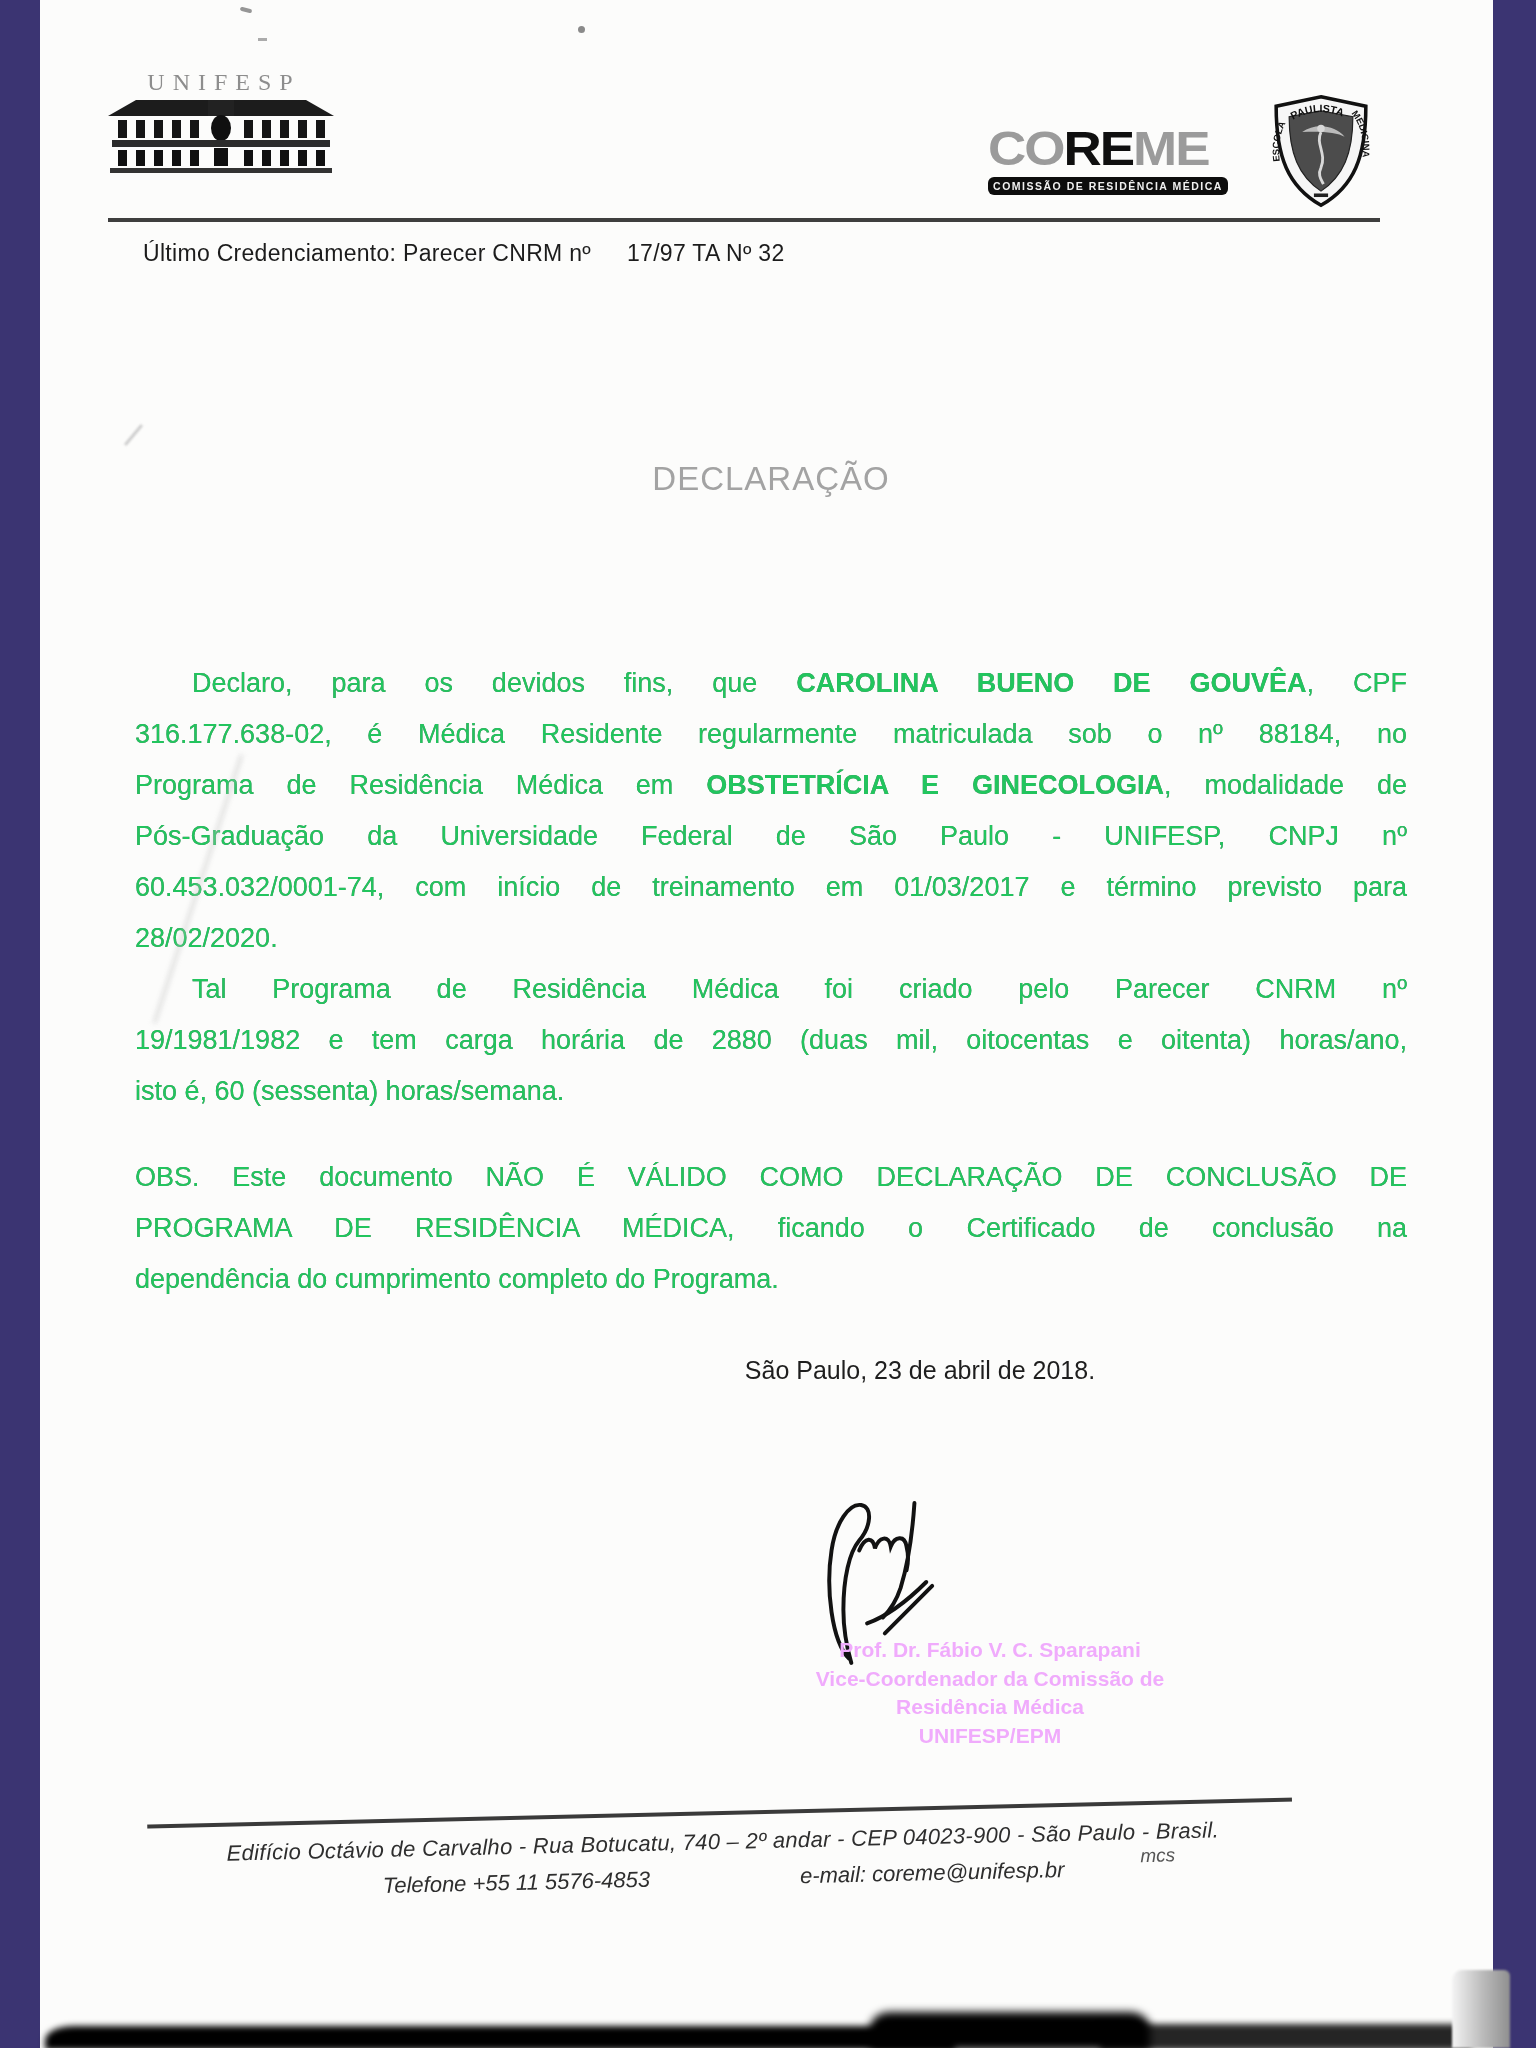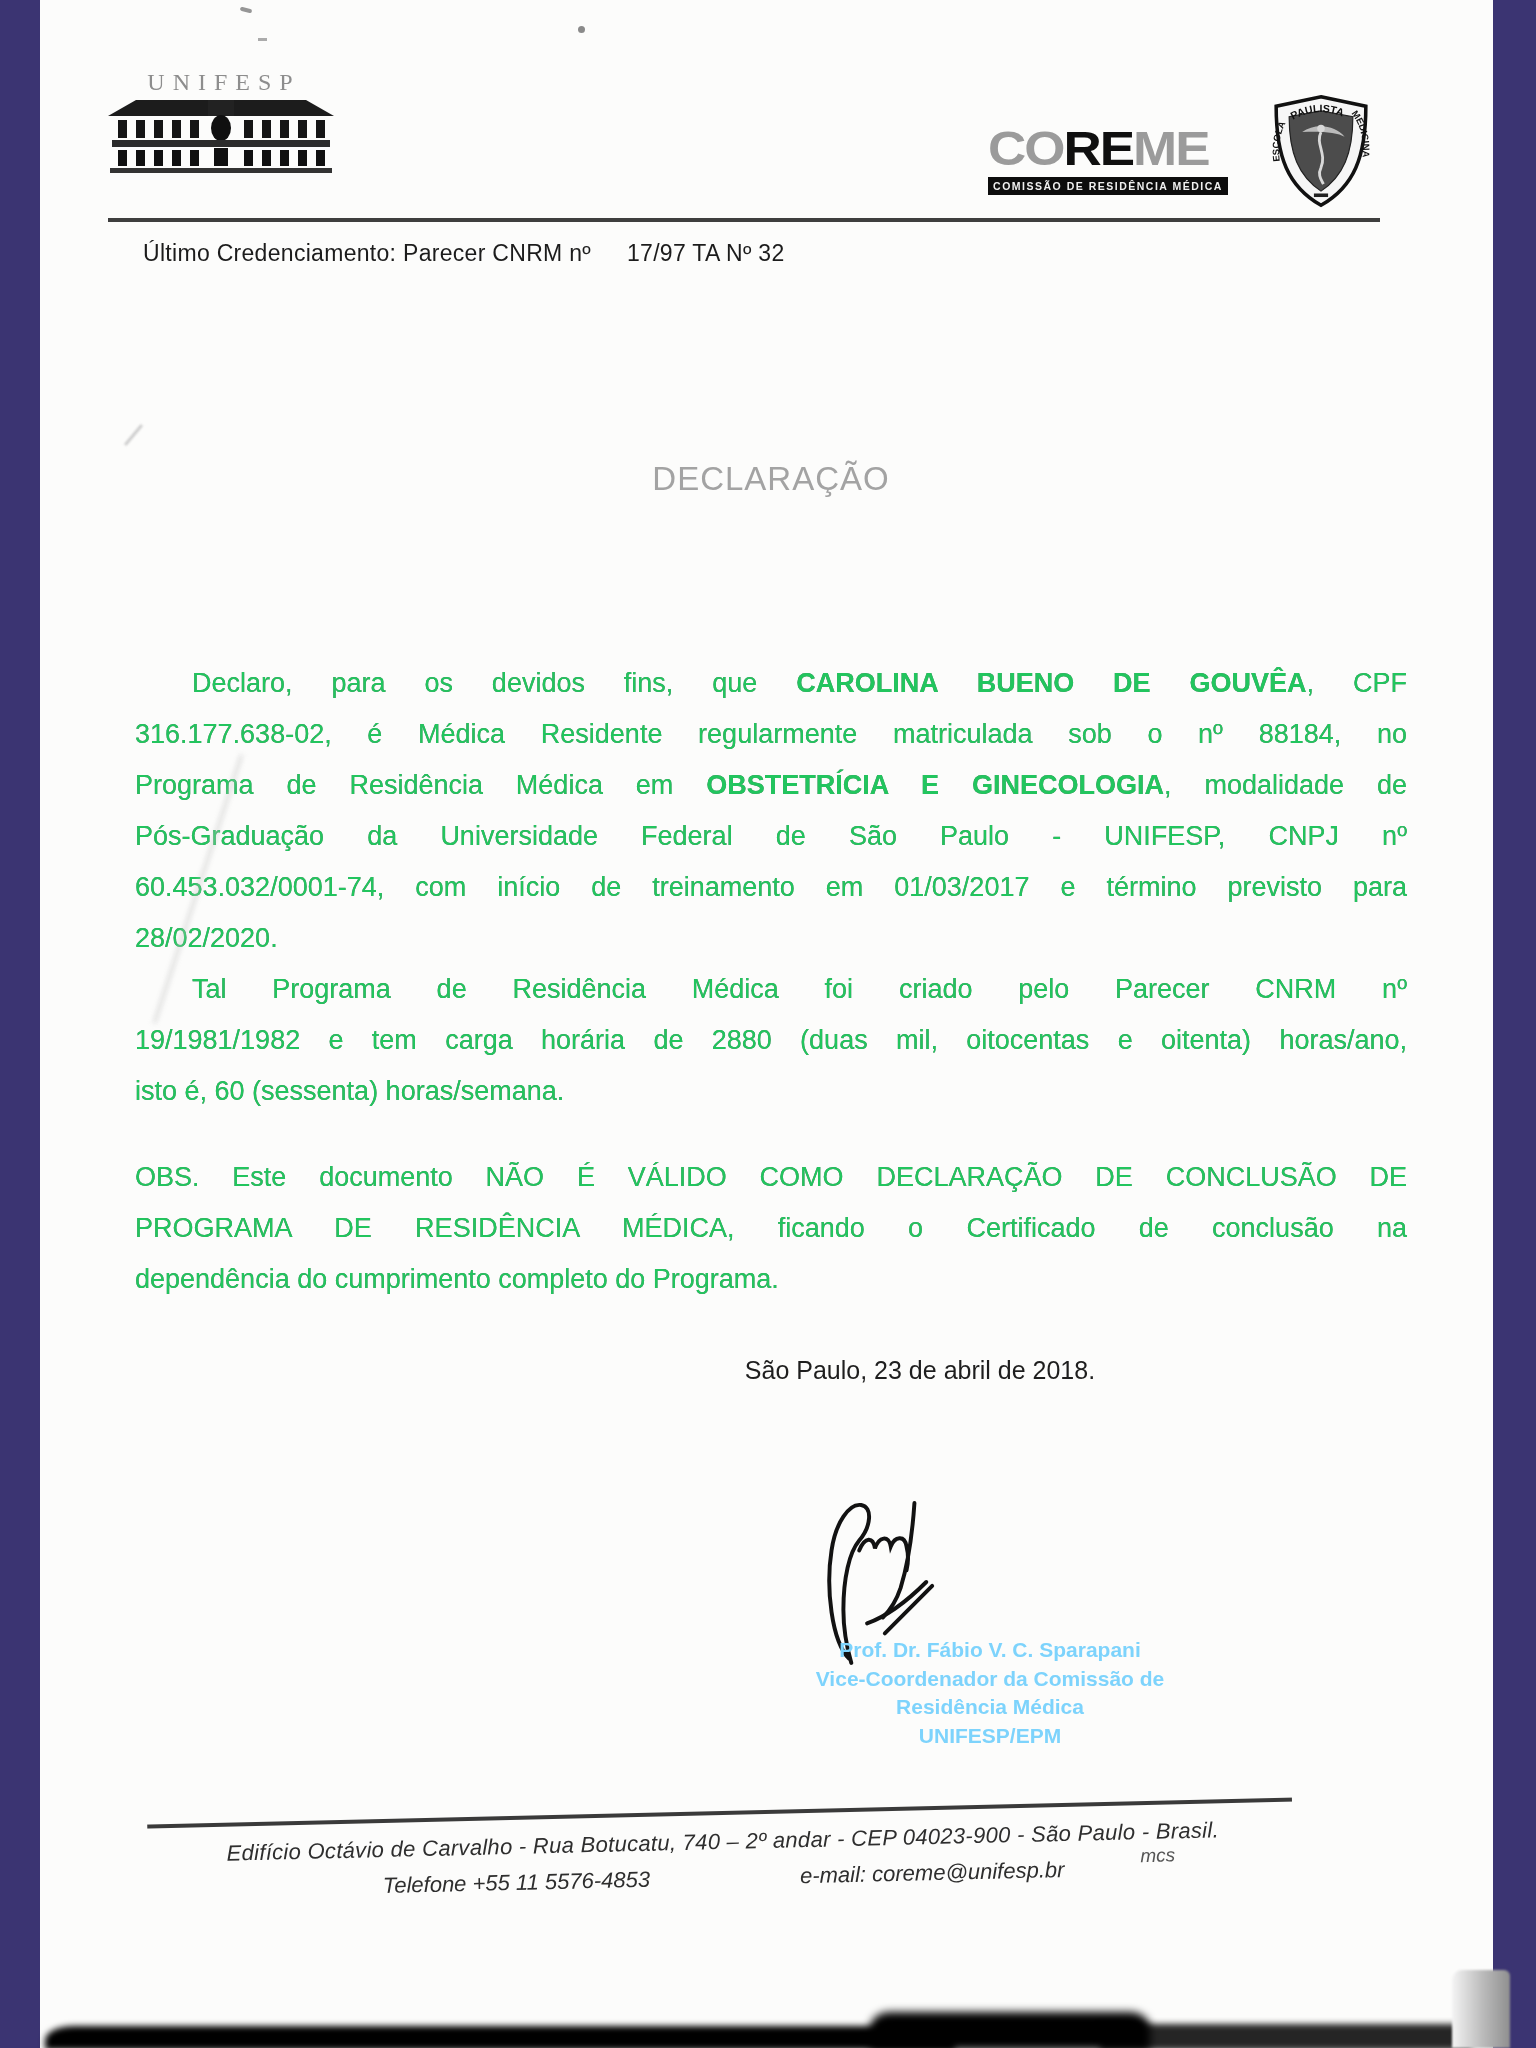--- a/index.html
+++ b/index.html
@@ -12,38 +12,38 @@
   .header-rule{position:absolute;left:108px;top:218px;width:1272px;height:4px;background:#3e3e3e;filter:blur(.6px);}
   .credential{position:absolute;left:143px;top:240px;font-size:23px;letter-spacing:.3px;color:#1c1c1c;}
   .credential .val{margin-left:36px;}
 
   
   .coreme{position:absolute;left:988px;top:124px;width:250px;}
   .coreme-word{font-size:52px;font-weight:800;letter-spacing:-2px;line-height:52px;transform:scale(1.02,.94);transform-origin:left top;white-space:nowrap;}
   .coreme-word .gray{color:#9b9b9b;}
   .coreme-word .blk{color:#0f0f0f;}
   .coreme-bar{margin-top:1px;width:240px;height:18px;background:#0d0d0d;color:#efefef;font-size:10.5px;font-weight:bold;
-              letter-spacing:1.5px;text-align:center;line-height:18px;white-space:nowrap;}
+              letter-spacing:1.5px;text-align:center;line-height:18px;white-space:nowrap;border-radius:6px;}
 
   
   .doc-title{position:absolute;left:135px;top:460px;width:1272px;text-align:center;font-size:33px;letter-spacing:1px;color:#a3a3a3;}
   .body-text{position:absolute;left:135px;top:658px;width:1272px;font-size:27px;line-height:51px;
              color:#22c55e;text-shadow:0 0 .6px rgba(25,25,25,.65);}
   .jline{text-align:justify;text-align-last:justify;}
   .jlast{text-align:left;text-align-last:left;}
   .indent{text-indent:57px;}
   .b{font-weight:bold;}
   .gap-top{margin-top:35px;}
 
   .date-line{position:absolute;left:700px;top:1356px;width:440px;text-align:center;font-size:25px;color:#1e1e1e;}
 
   
   .sig-svg{position:absolute;left:798px;top:1492px;}
   .sig-block{position:absolute;left:770px;top:1636px;width:440px;text-align:center;
-             font-size:21px;font-weight:bold;line-height:28.5px;color:#7dd3fc;}
+             font-size:21px;font-weight:bold;line-height:28.5px;color:#f0abfc;}
 
   
   .footer{position:absolute;left:148px;top:1811px;width:1150px;transform:rotate(-1.35deg);
           font-size:22px;font-style:italic;color:#2e2e2e;}
   .footer-rule{width:1145px;height:4px;background:#3a3a3a;filter:blur(.7px);}
   .footer-l1{margin-top:14px;text-align:center;letter-spacing:.3px;}
   .footer-l2{margin-top:10px;display:flex;justify-content:center;gap:150px;}
   .footer-initials{position:absolute;left:992px;top:44px;font-size:19px;color:#555;}
 
   

